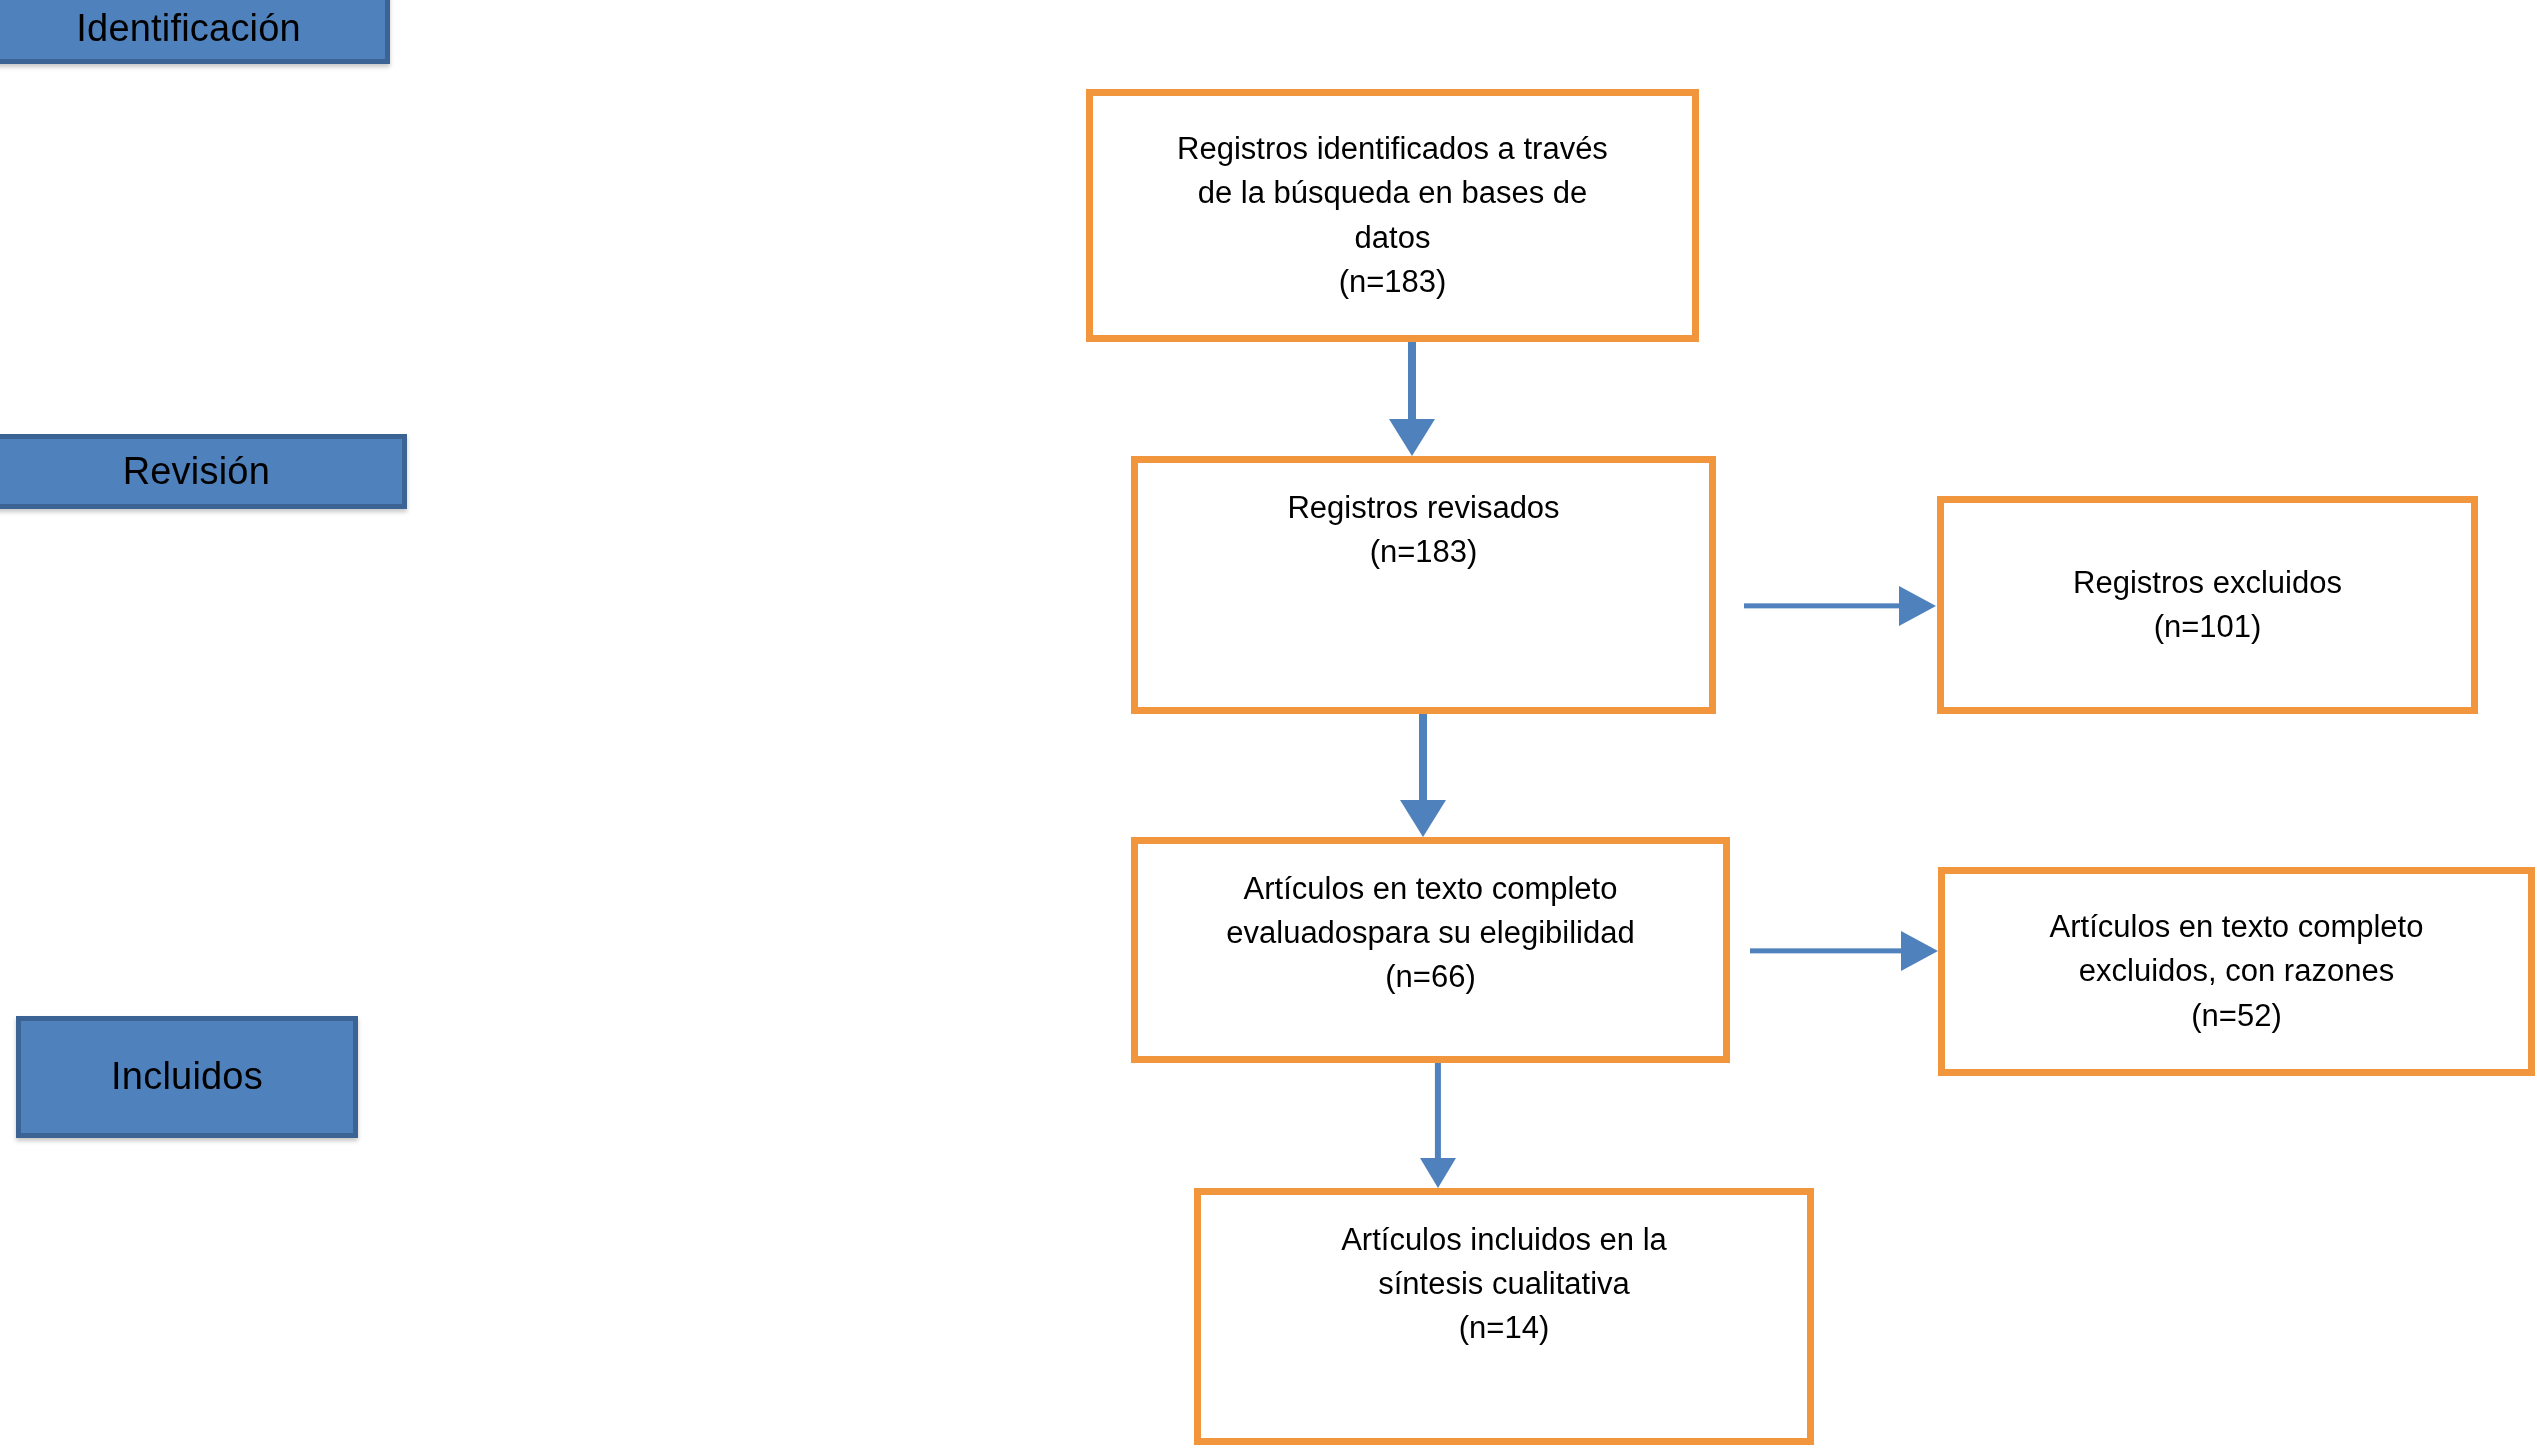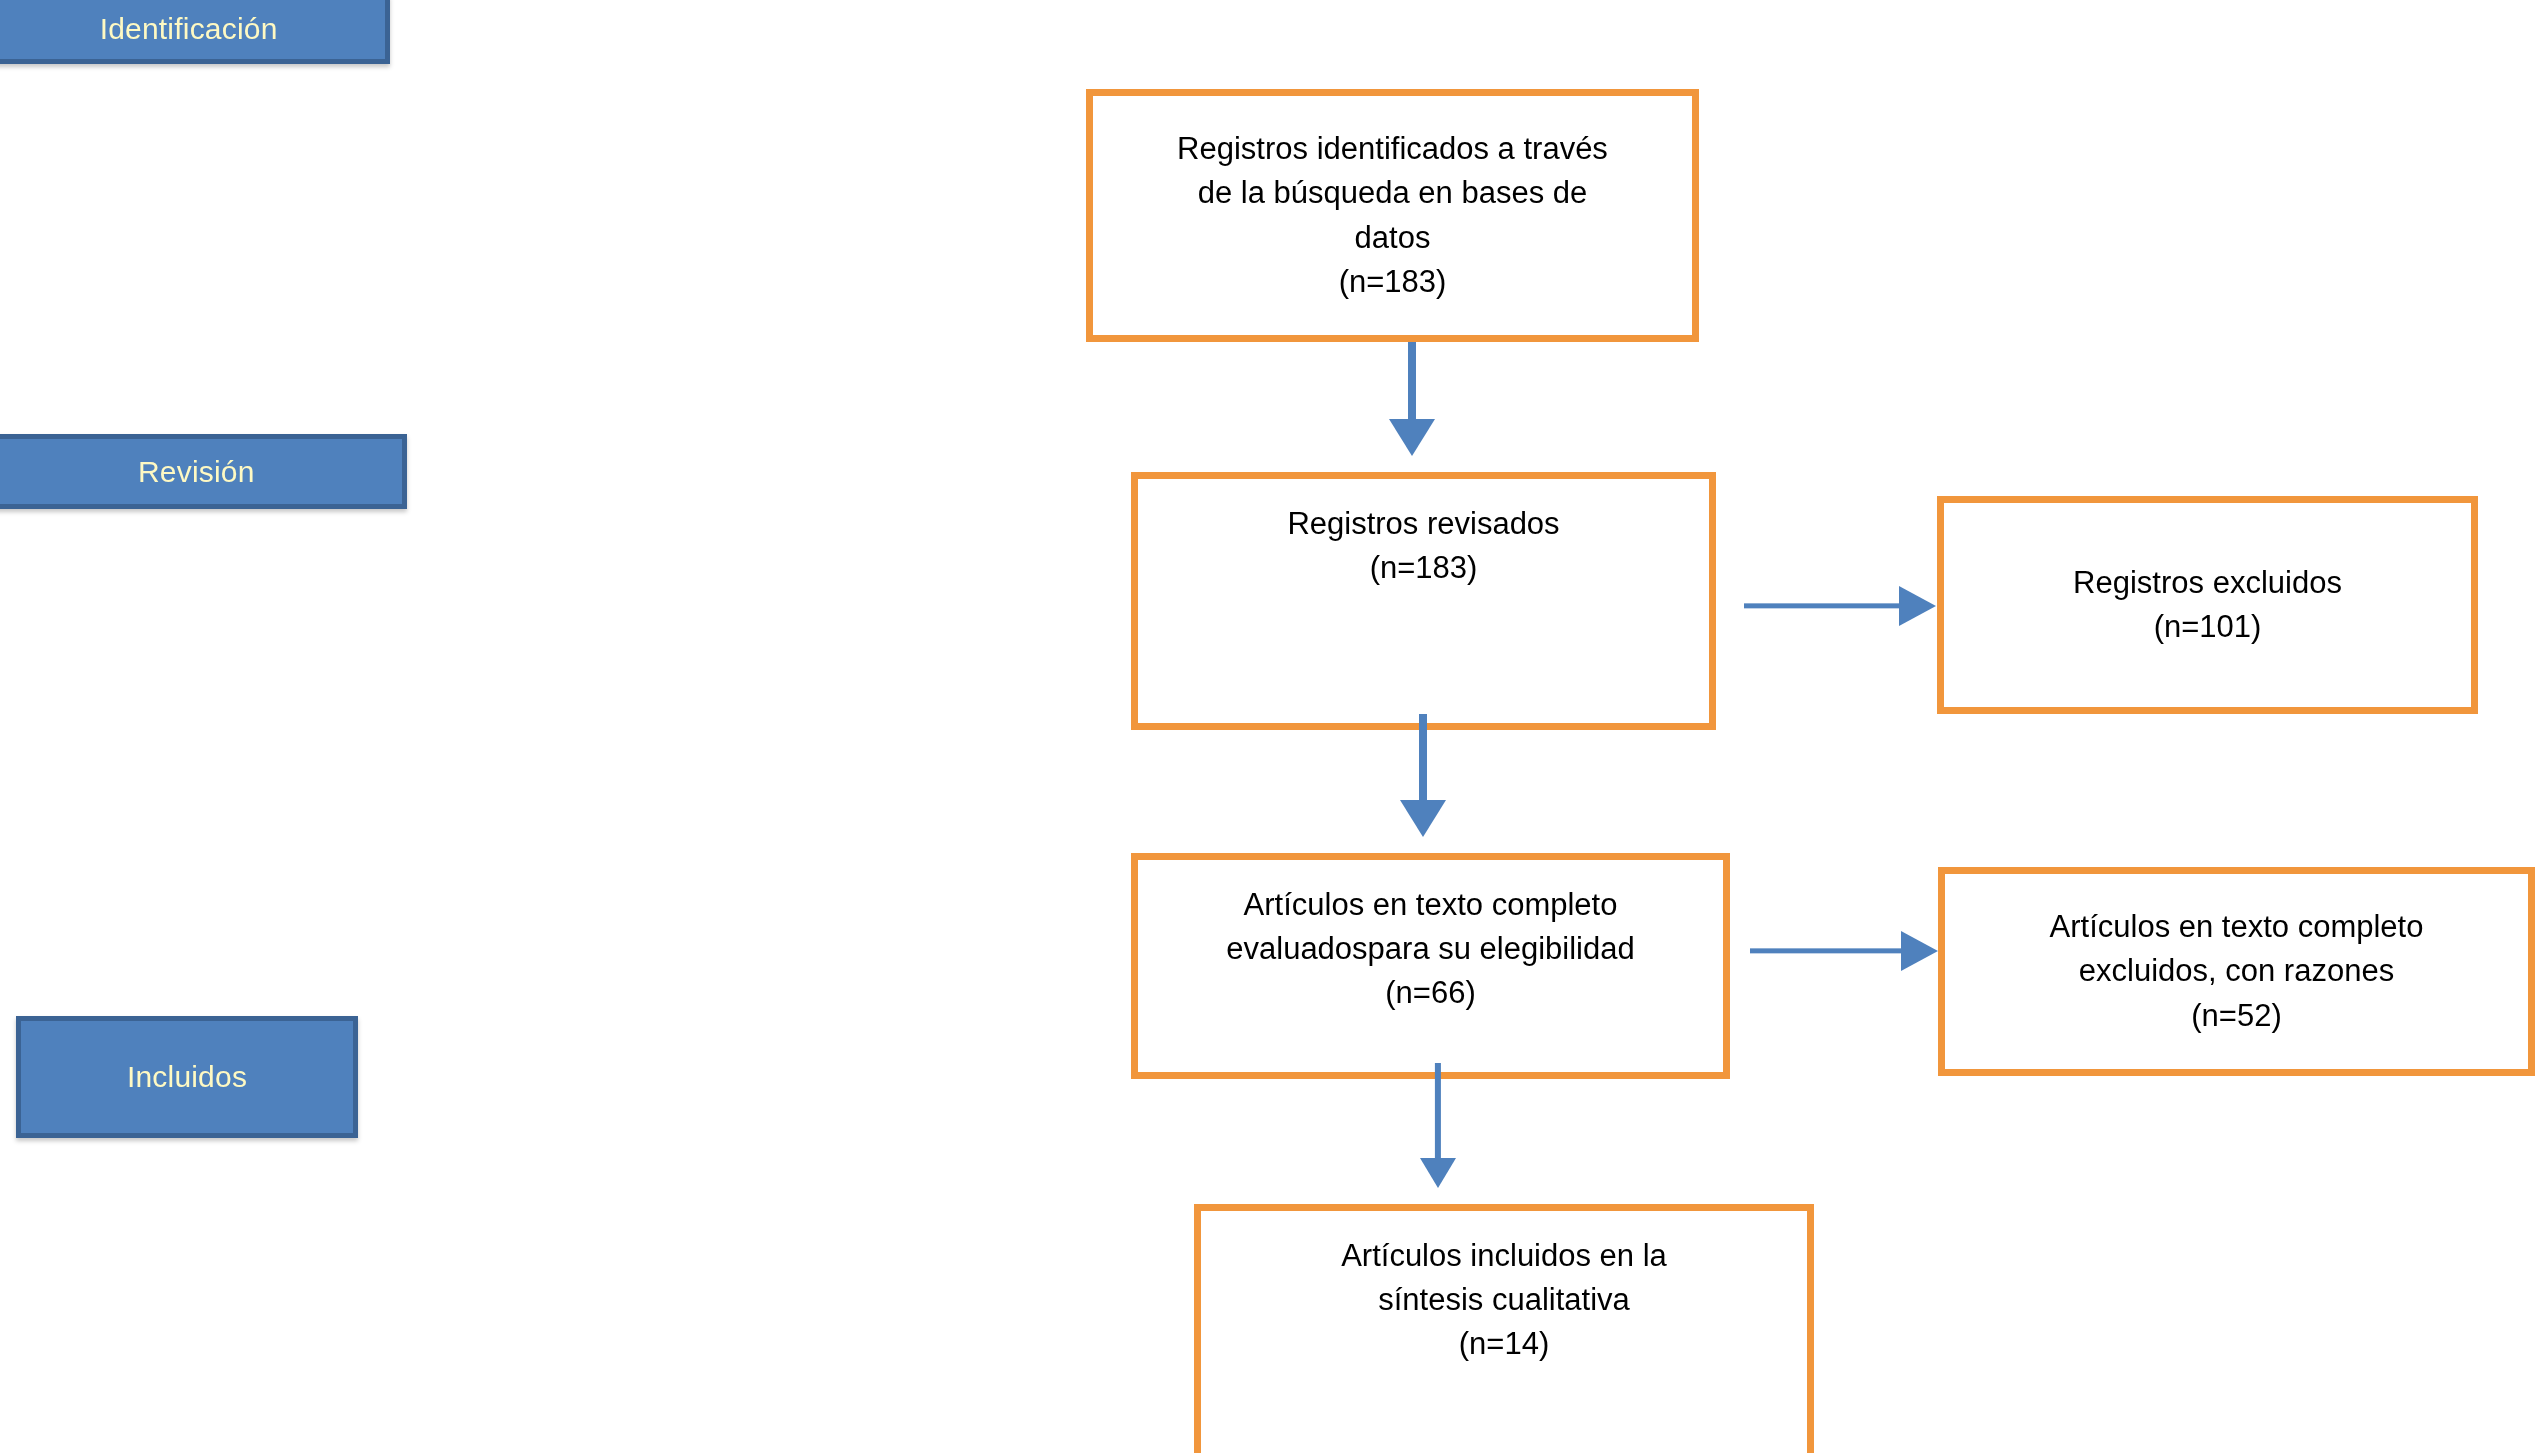--- a/index.html
+++ b/index.html
@@ -23,22 +23,22 @@
     position: absolute;
     box-sizing: border-box;
     background: #4f81bd;
     border: 5.3px solid #3b6394;
     display: flex;
     align-items: center;
     justify-content: center;
     box-shadow: 0 2.7px 4.4px rgba(0,0,0,0.22);
   }
   .stage-label {
-    color: #fef9c3;
-    font-size: 30px;
+    color: #000000;
+    font-size: 38px;
     line-height: 1.2;
     letter-spacing: 0.2px;
     text-align: left;
     white-space: nowrap;
   }
 
   
   .flow-box {
     position: absolute;
     box-sizing: border-box;
@@ -50,21 +50,21 @@
   .flow-text {
     color: #000000;
     font-size: 31px;
     line-height: 1.42;
     text-align: center;
     white-space: pre-line;
     padding: 0 12.4px;
   }
   .align-top    { align-items: flex-start; }
   .align-center { align-items: center; }
-  .pad-top-md   { padding-top: 23px; margin-top: 16px; }
+  .pad-top-md   { padding-top: 23px; }
 
   
   .arrow-v {
     position: absolute;
   }
   .arrow-v .shaft {
     position: absolute;
     left: 50%;
     top: 0;
     transform: translateX(-50%);

